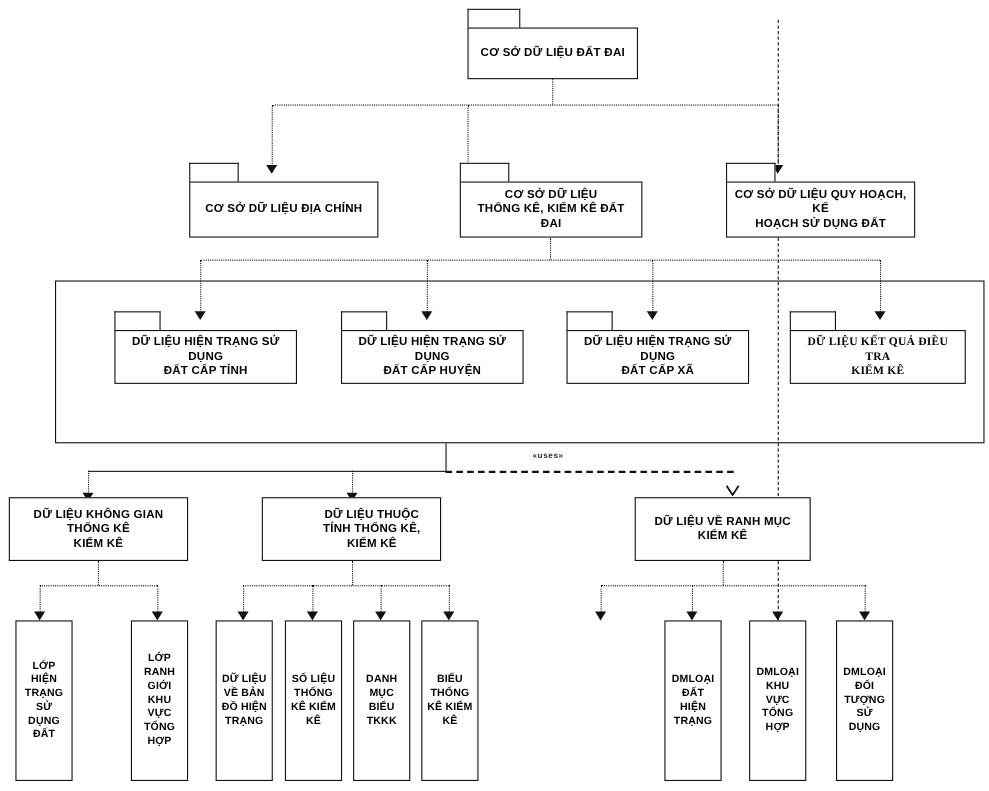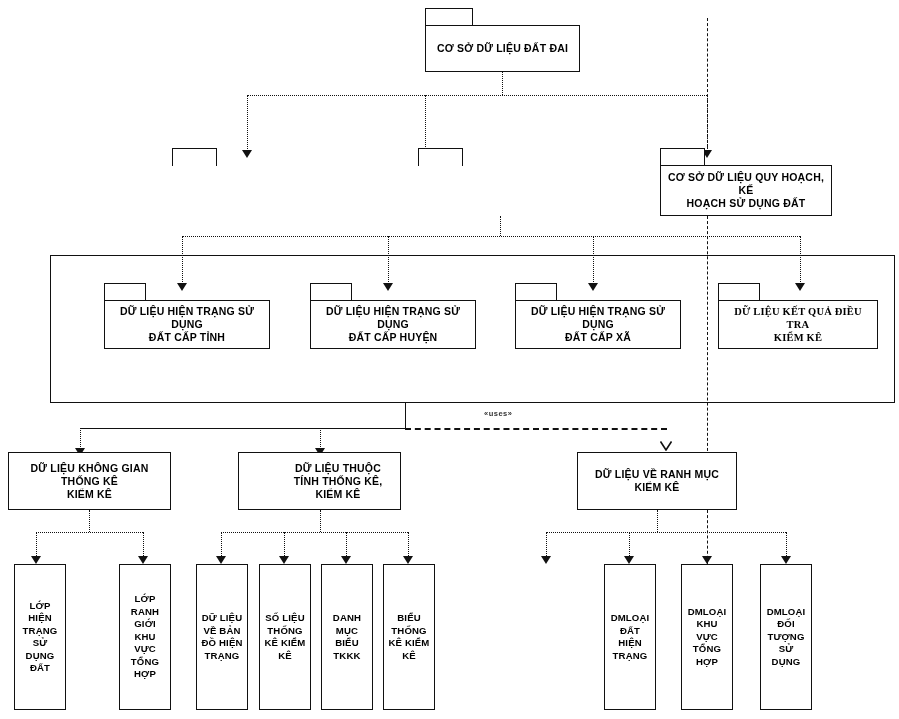--- a/index.html
+++ b/index.html
@@ -167,24 +167,31 @@
   <div class="v-dot" style="left:425px;top:95px;height:60px;"></div>
   <div class="v-dot" style="left:707px;top:95px;height:58px;"></div>
   <div class="v-dot" style="left:502px;top:72px;height:23px;"></div>
 
   <div class="arrow-filled" style="left:242px;top:150px;"></div>
   <div class="arrow-filled" style="left:420px;top:150px;"></div>
   <div class="arrow-filled" style="left:702px;top:150px;"></div>
 
   <div class="pkg" style="left:172px;top:148px;width:172px;height:68px;">
     <div class="tab" style="width:45px;"></div>
+    <div class="body">
+      <span class="label">CƠ SỞ DỮ LIỆU ĐỊA CHÍNH</span>
+    </div>
   </div>
 
   <div class="pkg" style="left:418px;top:148px;width:166px;height:68px;">
     <div class="tab" style="width:45px;"></div>
+    <div class="body">
+      <span class="label">CƠ SỞ DỮ LIỆU
+THỐNG KÊ, KIỂM KÊ ĐẤT ĐAI</span>
+    </div>
   </div>
 
   <div class="pkg" style="left:660px;top:148px;width:172px;height:68px;">
     <div class="tab" style="width:45px;"></div>
     <div class="body">
       <span class="label">CƠ SỞ DỮ LIỆU QUY HOẠCH, KẾ
 HOẠCH SỬ DỤNG ĐẤT</span>
     </div>
   </div>
 

